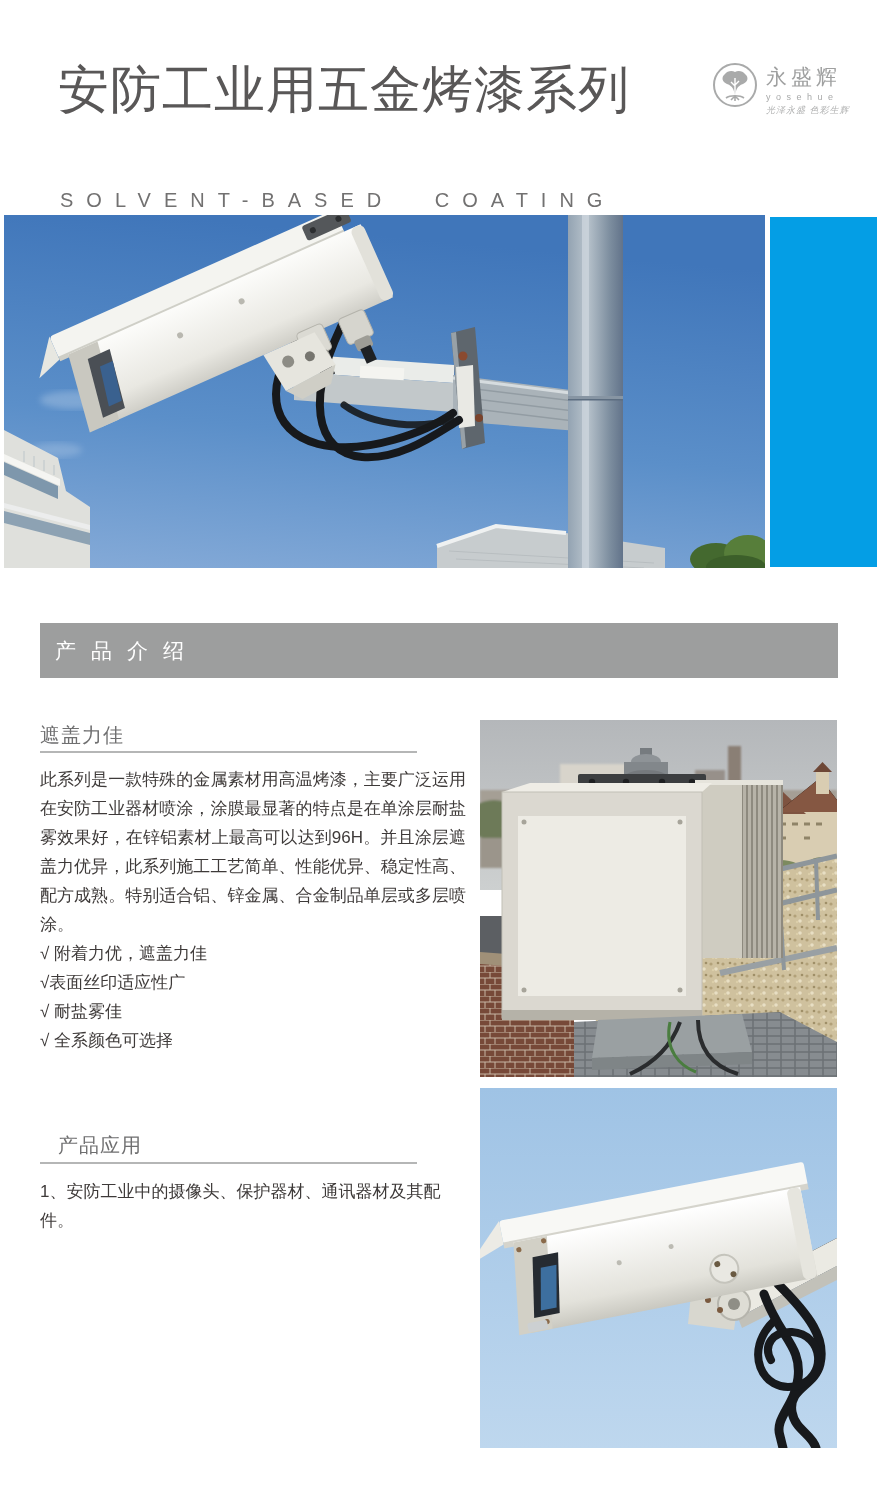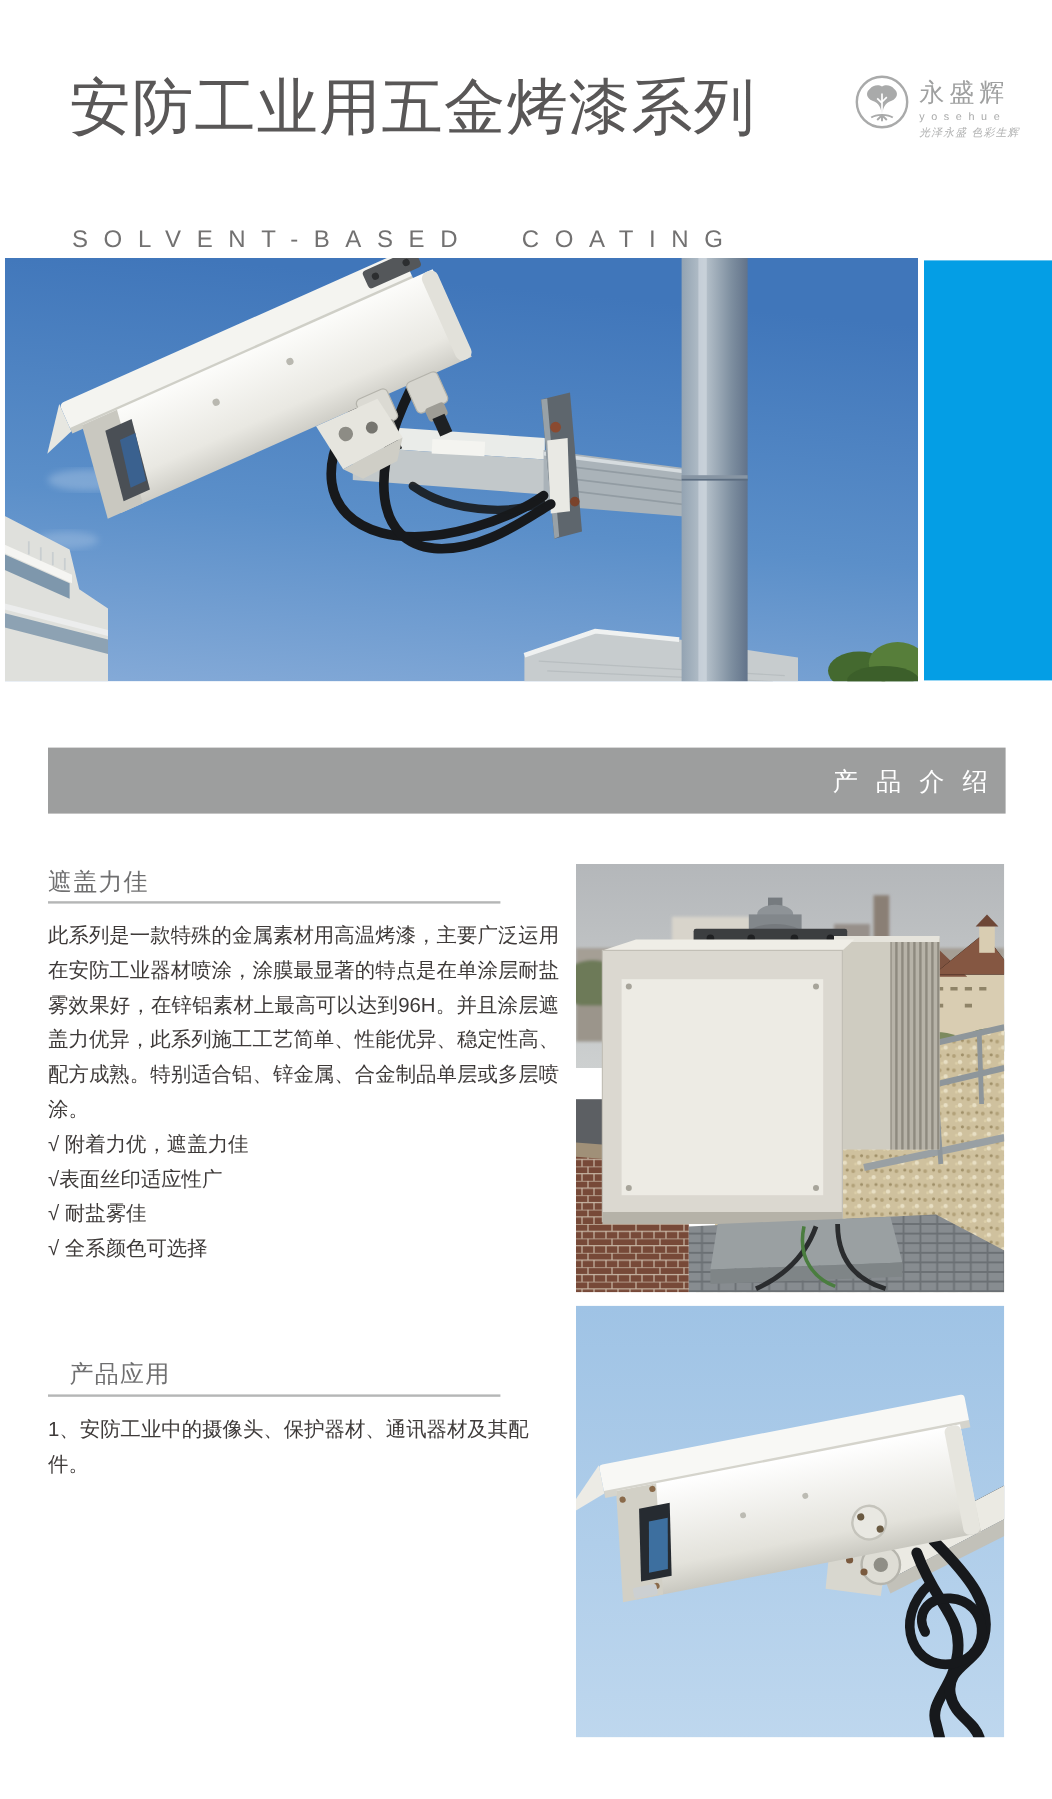--- a/index.html
+++ b/index.html
@@ -21,21 +21,21 @@
 
   
   .hero { position:absolute; left:4px; top:215px; width:761px; height:353px; overflow:hidden; }
   .accent { position:absolute; left:770px; top:217px; width:107px; height:350px; }
   .photo2 { position:absolute; left:480px; top:720px; width:357px; height:357px; overflow:hidden; }
   .photo3 { position:absolute; left:480px; top:1088px; width:357px; height:360px; overflow:hidden; }
   .hero svg, .photo2 svg, .photo3 svg { display:block; }
 
   
   .banner { position:absolute; left:40px; top:623px; width:798px; height:55px; background:#9d9e9e;
-            display:flex; align-items:center; justify-content:flex-end; }
+            display:flex; align-items:center; justify-content:flex-start; }
   .banner span { color:#ffffff; font-size:21px; letter-spacing:15px; padding-left:15px; }
 
   
   .sec-head { position:absolute; left:40px; font-size:20px; color:#6f6f70; letter-spacing:1px; }
   .sec-rule { position:absolute; left:40px; width:377px; height:2px; background:#b5b6b6; }
   .desc-head { top:722px; }
   .desc-rule { top:751px; }
   .desc-body { position:absolute; left:40px; top:765px; width:426px; font-size:17px; line-height:29px;
                color:#3e3a39; text-align:justify; }
   .feature { font-size:17px; line-height:29px; color:#3e3a39; }

